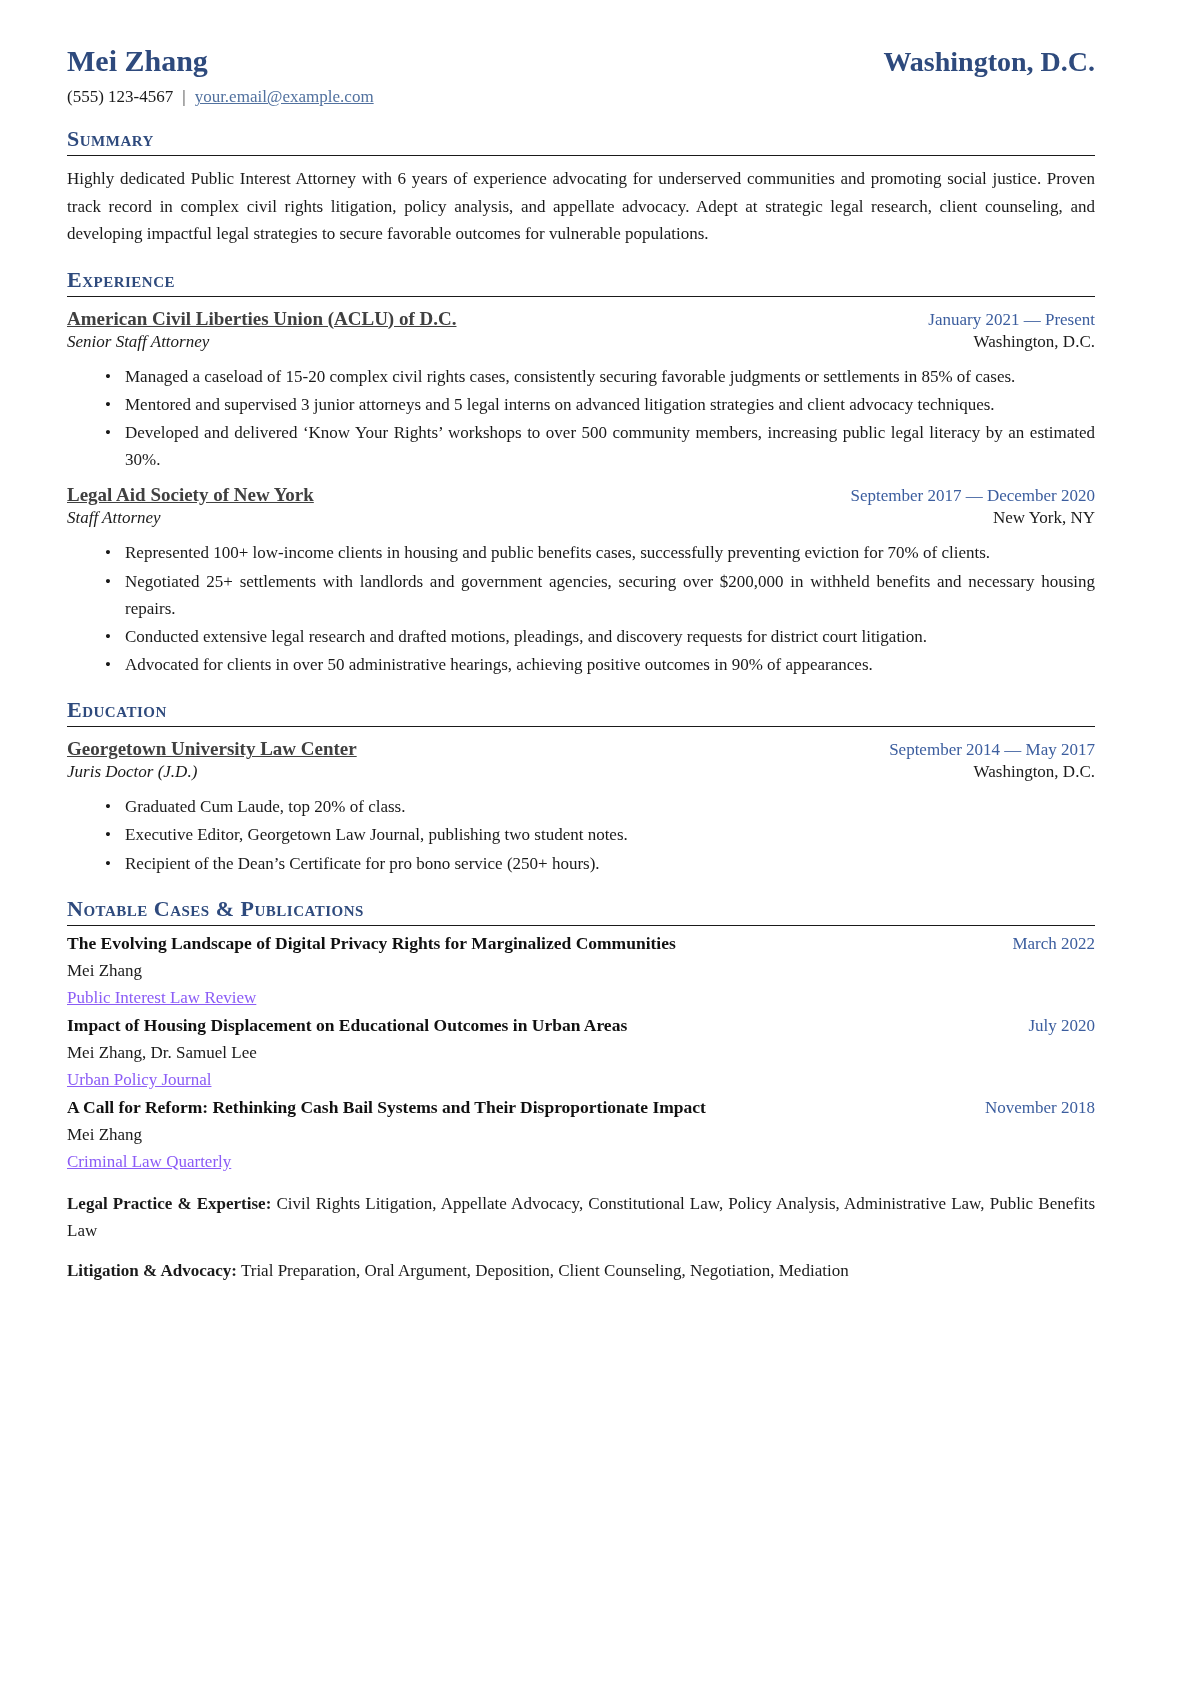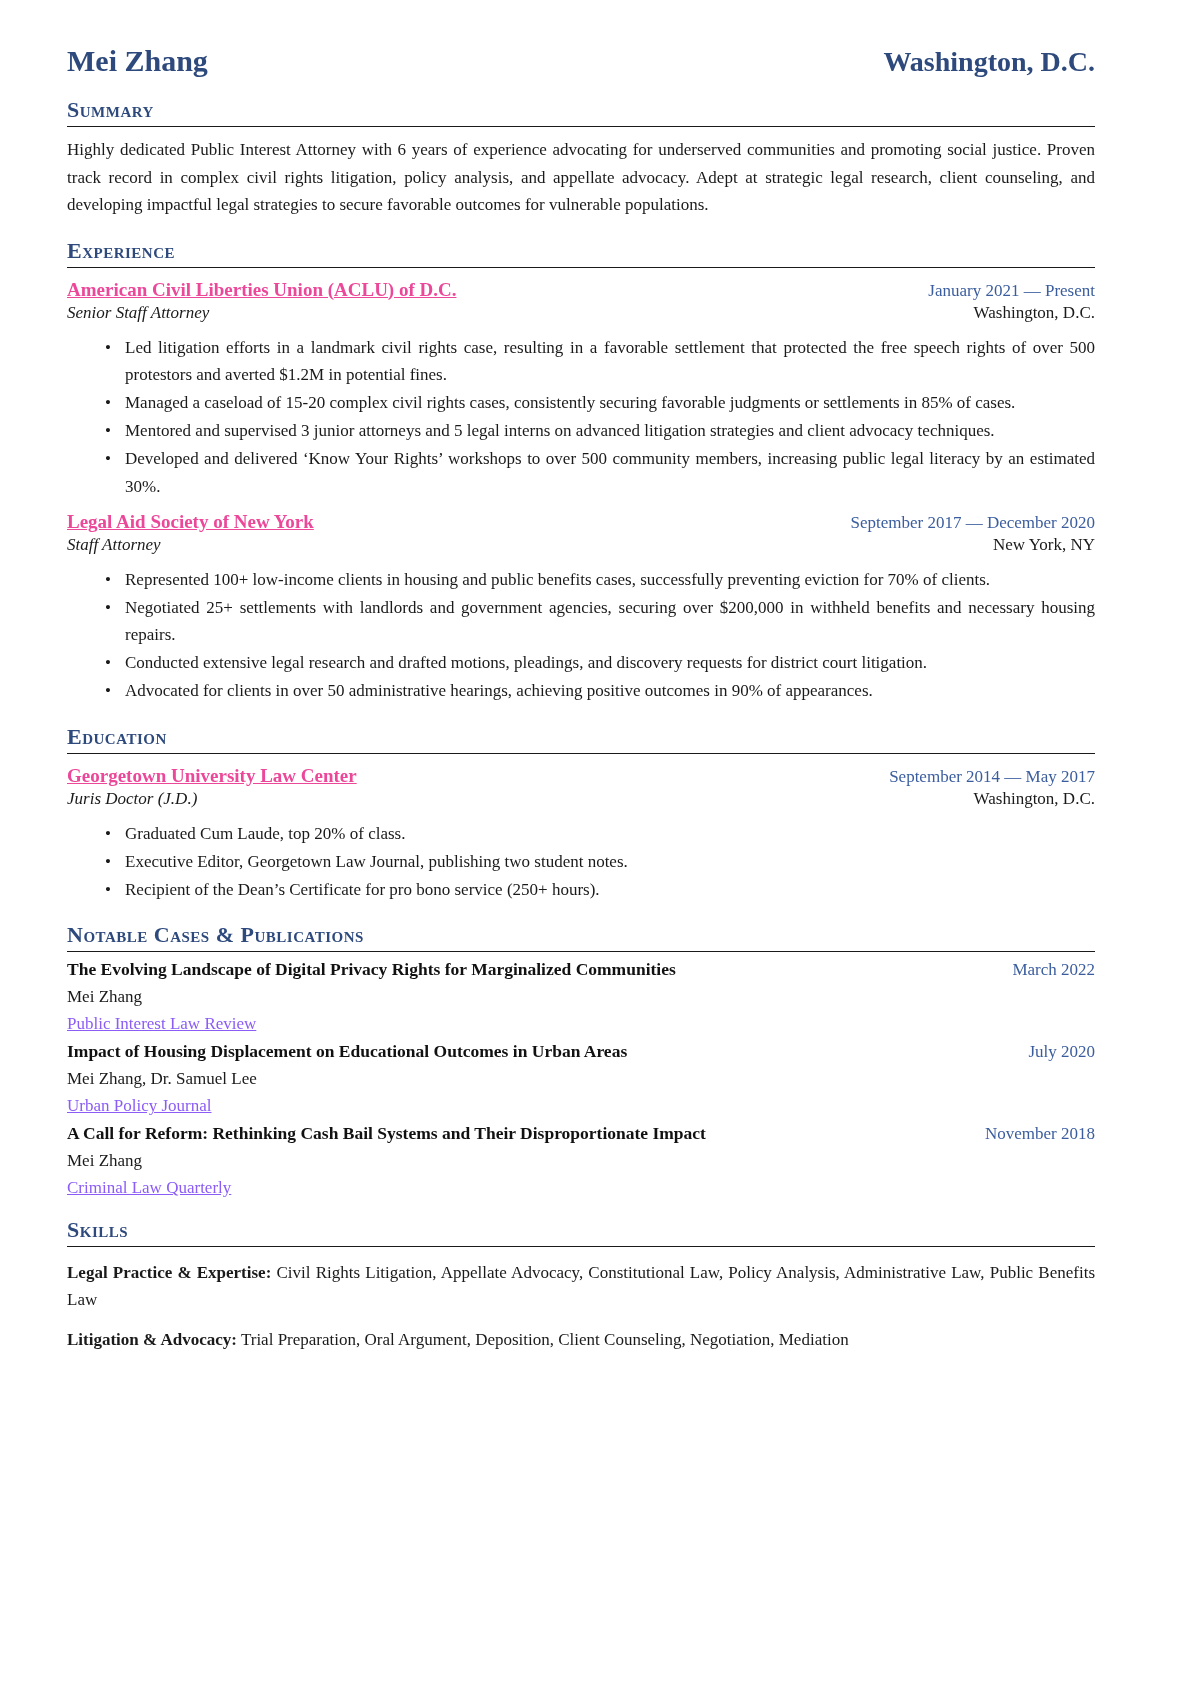--- a/index.html
+++ b/index.html
@@ -25,21 +25,21 @@
   .section-title {
     font-size:22px; font-weight:bold; color:#2e4a7d;
     font-variant:small-caps; letter-spacing:0.5px;
     border-bottom:1.6px solid #1a1a1a; padding-bottom:3px;
   }
 
   .body-text { margin-top:9px; font-size:17px; line-height:1.62; text-align:justify; }
 
   
   .entry-head { display:flex; justify-content:space-between; align-items:baseline; margin-top:11px; }
-  .org-link { font-size:19px; font-weight:bold; color:#ec4899; text-decoration:underline; cursor:pointer; }
+  .org-link { font-size:19px; font-weight:bold; color:#404040; text-decoration:underline; cursor:pointer; }
   .entry-dates { font-size:17px; color:#3b5d9e; white-space:nowrap; margin-left:20px; }
   .role-row { display:flex; justify-content:space-between; align-items:baseline; font-size:17px; margin-top:2px; }
   .role { font-style:italic; }
   .entry-loc { white-space:nowrap; margin-left:20px; }
 
   .bullets { margin:11px 0 0 33px; list-style:none; font-size:17px; line-height:1.6; }
   .bullets li { position:relative; padding-left:25px; text-align:justify; margin-bottom:1px; }
   .bullets li::before { content:"\2022"; position:absolute; left:5px; }
 
   
@@ -59,40 +59,42 @@
 </style>
 </head>
 <body>
 
 <div class="page">
 
   <div class="header-row">
     <div class="name">Mei Zhang</div>
     <div class="header-loc">Washington, D.C.</div>
   </div>
+  <div class="contact-row">
+    <span>(555) 123-4567</span><span class="contact-sep">|</span><a class="email-link">your.email@example.com</a>
+  </div>
 
   <div class="section">
     <div class="section-title">Summary</div>
     <div class="body-text">Highly dedicated Public Interest Attorney with 6 years of experience advocating for underserved communities and promoting social justice. Proven track record in complex civil rights litigation, policy analysis, and appellate advocacy. Adept at strategic legal research, client counseling, and developing impactful legal strategies to secure favorable outcomes for vulnerable populations.</div>
   </div>
 
   <div class="section">
     <div class="section-title">Experience</div>
 
     <div>
       <div class="entry-head">
         <a class="org-link">American Civil Liberties Union (ACLU) of D.C.</a>
         <span class="entry-dates">January 2021 — Present</span>
       </div>
       <div class="role-row">
         <span class="role">Senior Staff Attorney</span>
         <span class="entry-loc">Washington, D.C.</span>
       </div>
       <ul class="bullets">
-        <li>Led litigation efforts in a landmark civil rights case, resulting in a favorable settlement that protected the free speech rights of over 500 protestors and averted $1.2M in potential fines.</li>
         <li>Managed a caseload of 15-20 complex civil rights cases, consistently securing favorable judgments or settlements in 85% of cases.</li>
         <li>Mentored and supervised 3 junior attorneys and 5 legal interns on advanced litigation strategies and client advocacy techniques.</li>
         <li>Developed and delivered ‘Know Your Rights’ workshops to over 500 community members, increasing public legal literacy by an estimated 30%.</li>
       </ul>
     </div>
 
     <div>
       <div class="entry-head">
         <a class="org-link">Legal Aid Society of New York</a>
         <span class="entry-dates">September 2017 — December 2020</span>
@@ -154,18 +156,17 @@
       <div class="pub-head">
         <span class="pub-title">A Call for Reform: Rethinking Cash Bail Systems and Their Disproportionate Impact</span>
         <span class="pub-date">November 2018</span>
       </div>
       <div class="pub-authors">Mei Zhang</div>
       <div class="pub-journal"><a class="journal-link">Criminal Law Quarterly</a></div>
     </div>
   </div>
 
   <div class="section">
-    <div class="section-title">Skills</div>
     <div class="skill-line"><span class="skill-label">Legal Practice &amp; Expertise:</span><span> Civil Rights Litigation, Appellate Advocacy, Constitutional Law, Policy Analysis, Administrative Law, Public Benefits Law</span></div>
     <div class="skill-line"><span class="skill-label">Litigation &amp; Advocacy:</span><span> Trial Preparation, Oral Argument, Deposition, Client Counseling, Negotiation, Mediation</span></div>
   </div>
 
 </div>
 
 </body></html>

